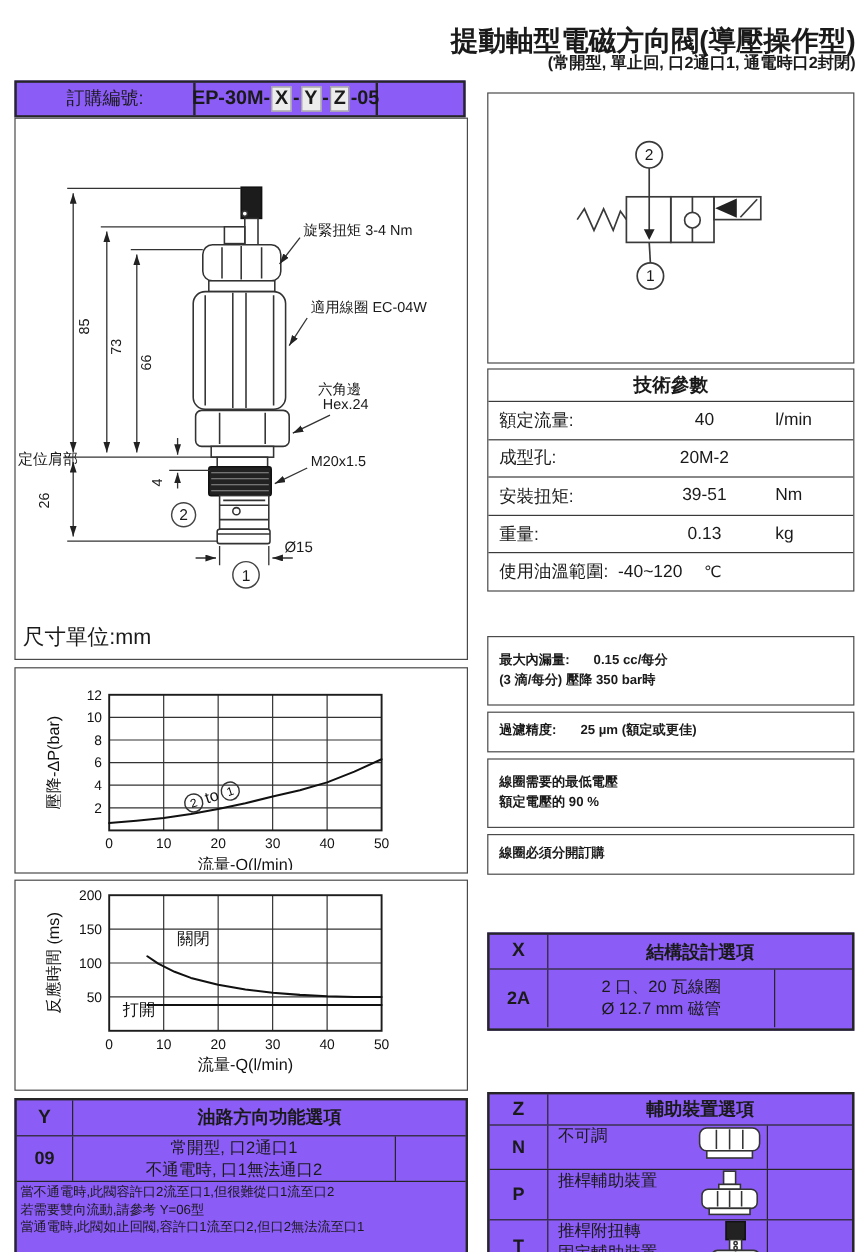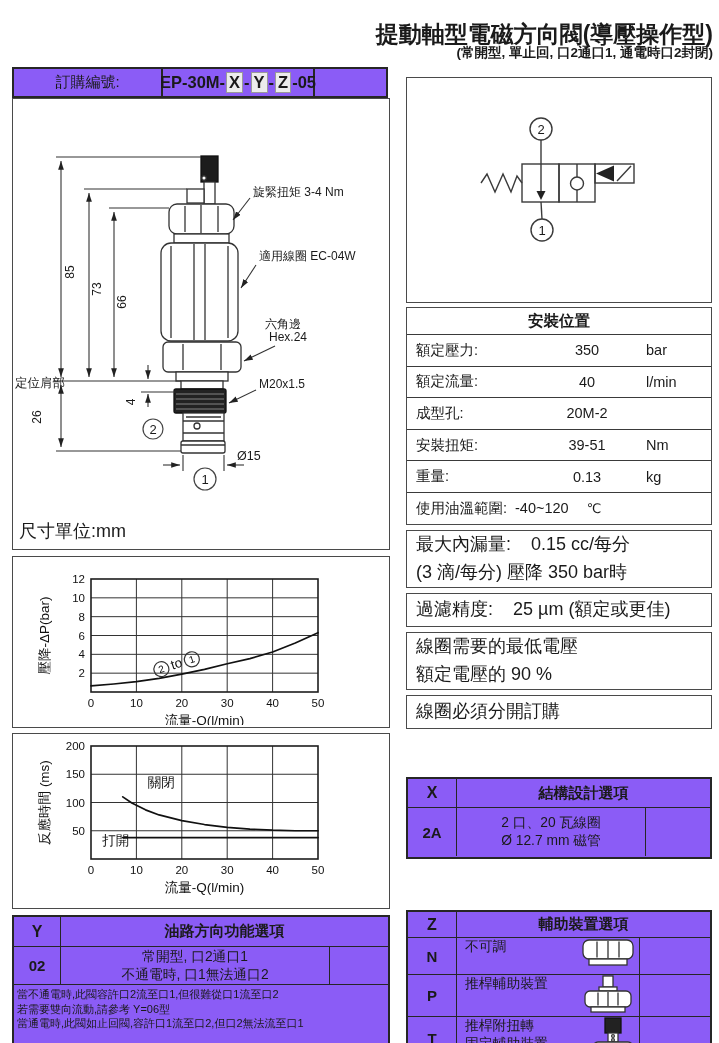--- a/index.html
+++ b/index.html
@@ -22,21 +22,21 @@
   .tech-row{display:flex;align-items:center;height:30.6px;border-top:1.4px solid #3a3a3a;padding:0 9px;font-size:14.5px;}
   .t-lbl{width:112px;}
   .t-val{flex:1;text-align:center;}
   .t-unit{width:56px;text-align:left;}
   .tech-row.tight .t-lbl{width:auto;}
   .tech-row.tight .t-val{flex:none;margin-left:8px;text-align:center;}
   .tech-row.tight .t-unit{width:auto;margin-left:18px;font-size:13px;}
   
   #note-boxes{position:absolute;left:406px;top:510px;width:306px;}
   .note-box{border:1.5px solid #4a4a4a;background:#fff;margin-bottom:5px;padding:2px 9px;display:flex;flex-direction:column;justify-content:center;box-sizing:border-box;}
-  .note-line{display:flex;font-size:18px;line-height:1.55;}
+  .note-line{display:flex;font-size:11px;line-height:1.55;font-weight:bold;}
   .note-val{margin-left:20px;}
   .note-box:last-child .note-val{margin-left:46px;}
   
   .opt-header{display:flex;border-bottom:1.8px solid #262626;align-items:stretch;font-weight:bold;}
   .opt-code-h{display:flex;align-items:center;justify-content:center;border-right:1.8px solid #262626;font-size:16px;}
   .opt-title{flex:1;display:flex;align-items:center;justify-content:center;font-size:15px;}
   .opt-row{display:flex;border-bottom:1.5px solid #262626;align-items:stretch;}
   .opt-row:last-child{border-bottom:none;}
   .opt-code{display:flex;align-items:center;justify-content:center;border-right:1.8px solid #262626;font-weight:bold;font-size:15px;}
   .opt-desc{flex:1;display:flex;flex-direction:column;align-items:center;justify-content:center;font-size:13.8px;line-height:1.28;text-align:center;}
@@ -234,21 +234,21 @@
       </svg>
   </div>
 
   <div class="tbl" style="left:12px;top:895px;width:378px;height:141px;">
     <div class="opt-header" style="height:29px;">
       <div class="opt-code-h" style="width:46px;">Y</div>
       <div class="opt-title">油路方向功能選項</div>
     </div>
     <div>
         <div class="opt-row" style="height: 37px;">
-          <div class="opt-code" style="width: 46px;">02</div>
+          <div class="opt-code" style="width: 46px;">09</div>
           <div class="opt-desc">
             <div>常開型, 口2通口1</div>
             <div>不通電時, 口1無法通口2</div>
           </div>
           <div class="opt-end" style="width: 58px;"></div>
         </div>
       </div>
     <div class="opt-notes">
         <p>當不通電時,此閥容許口2流至口1,但很難從口1流至口2</p>
         <p>若需要雙向流動,請參考 Y=06型</p>
@@ -276,27 +276,22 @@
         <line x1="210" y1="103" x2="224" y2="88"></line>
       </g>
       <g fill="#1a1a1a" font-size="13">
         <text x="134" y="55.5" text-anchor="middle">2</text>
         <text x="135" y="156.5" text-anchor="middle">1</text>
       </g>
     </svg>
   </div>
 
   <div class="panel" style="left:406px;top:287px;width:306px;">
-    <div class="tech-h">安裝位置</div>
+    <div class="tech-h">技術參數</div>
     <div>
-        <div class="tech-row">
-          <span class="t-lbl">額定壓力:</span>
-          <span class="t-val">350</span>
-          <span class="t-unit">bar</span>
-        </div>
         <div class="tech-row">
           <span class="t-lbl">額定流量:</span>
           <span class="t-val">40</span>
           <span class="t-unit">l/min</span>
         </div>
         <div class="tech-row">
           <span class="t-lbl">成型孔:</span>
           <span class="t-val">20M-2</span>
           <span class="t-unit"></span>
         </div>

